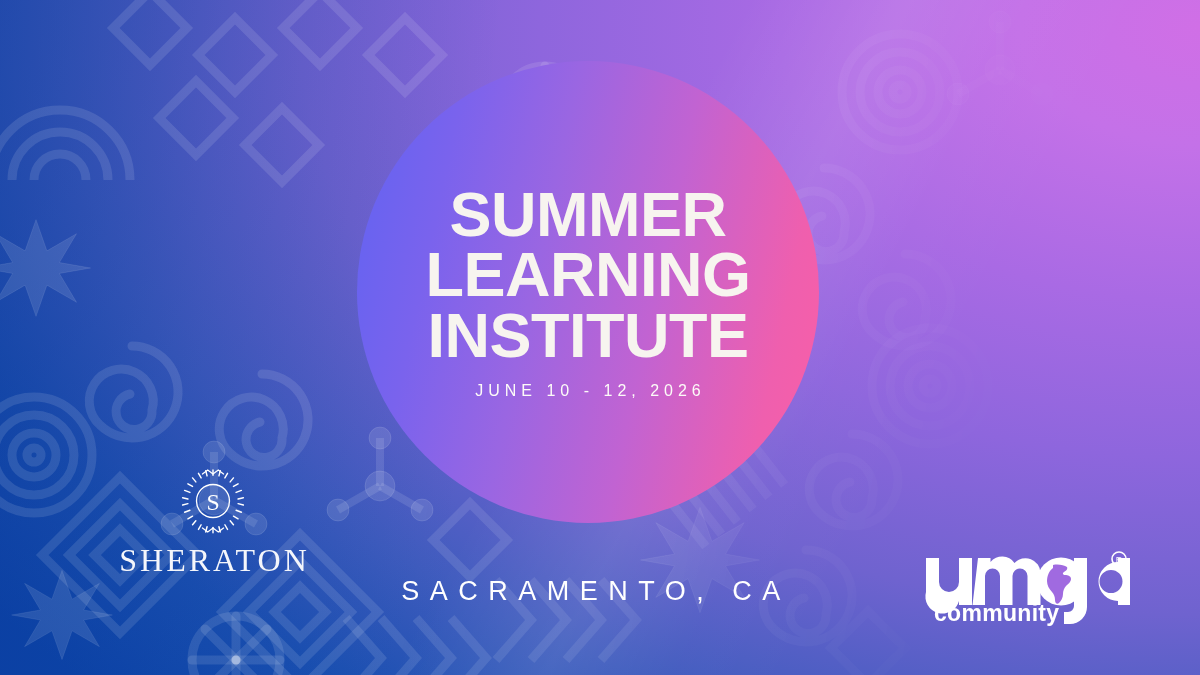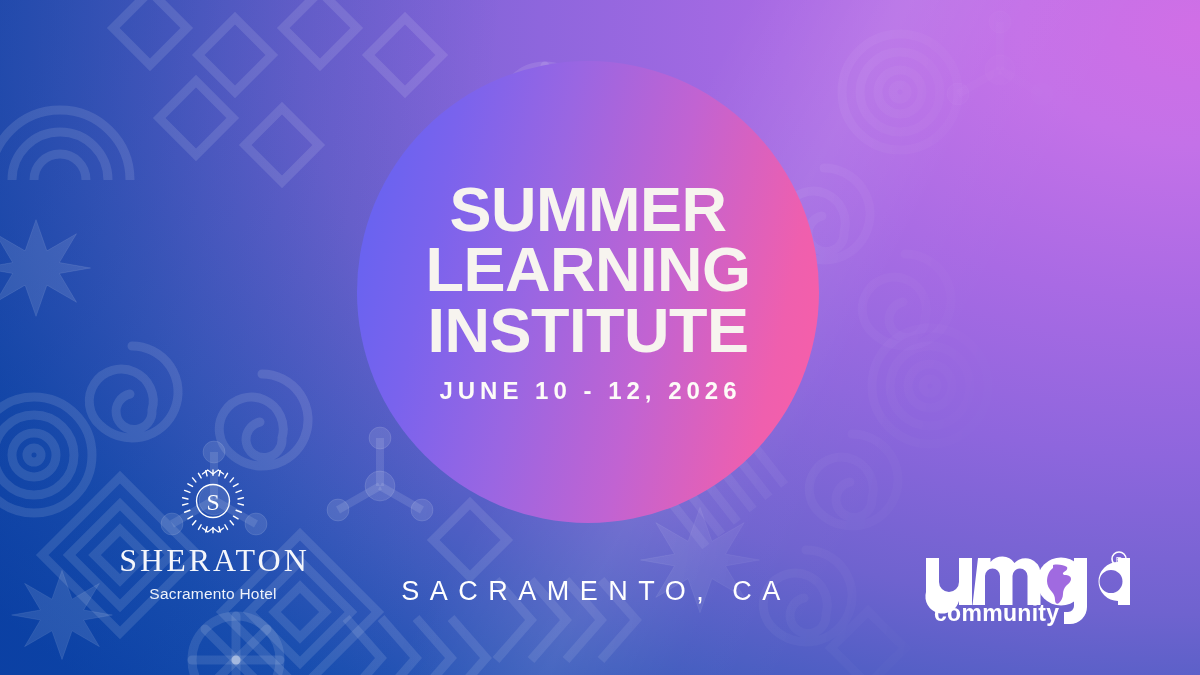--- a/index.html
+++ b/index.html
@@ -94,22 +94,22 @@
     line-height: 0.955;
     letter-spacing: -0.5px;
     white-space: nowrap;
   }
   .title-line.l1 { font-size: 63px; }
   .title-line.l2 { font-size: 63px; }
   .title-line.l3 { font-size: 63px; }
   .hero-date {
     margin-top: 17px;
     color: #fdfbf8;
-    font-size: 24px;
-    font-weight: 700;
+    font-size: 16px;
+    font-weight: 400;
     letter-spacing: 5.0px;
     white-space: nowrap;
     text-indent: 5px;
   }
 
   
   .sheraton {
     position: absolute;
     left: 88px;
     top: 468px;
@@ -327,21 +327,20 @@
             <line x1="39" y1="4" x2="41" y2="12"></line>
           </g>
           <path d="M34,9 L42,3 L50,9 L58,3 L66,9" stroke-width="2"></path>
           <path d="M34,91 L42,97 L50,91 L58,97 L66,91" stroke-width="2"></path>
           <circle cx="50" cy="50" r="25" stroke-width="2"></circle>
         </g>
         <text x="50" y="63" text-anchor="middle" font-family="Liberation Serif, serif" font-size="36" fill="#ffffff">S</text>
       </svg>
     </div>
     <div class="sheraton-word">SHERATON</div>
-    <div class="sheraton-sub">Sacramento Hotel</div>
   </div>
 
   <div class="city-line">SACRAMENTO, CA</div>
 
   <div class="umoja">
     <svg width="205" height="78" viewBox="0 0 205 78" aria-hidden="true">
 
       <g fill="#ffffff">
 
         <path d="M4,10 h13 v24 a10,10 0 0 0 20,0 v-24 h13 v47 h-13 v-4

